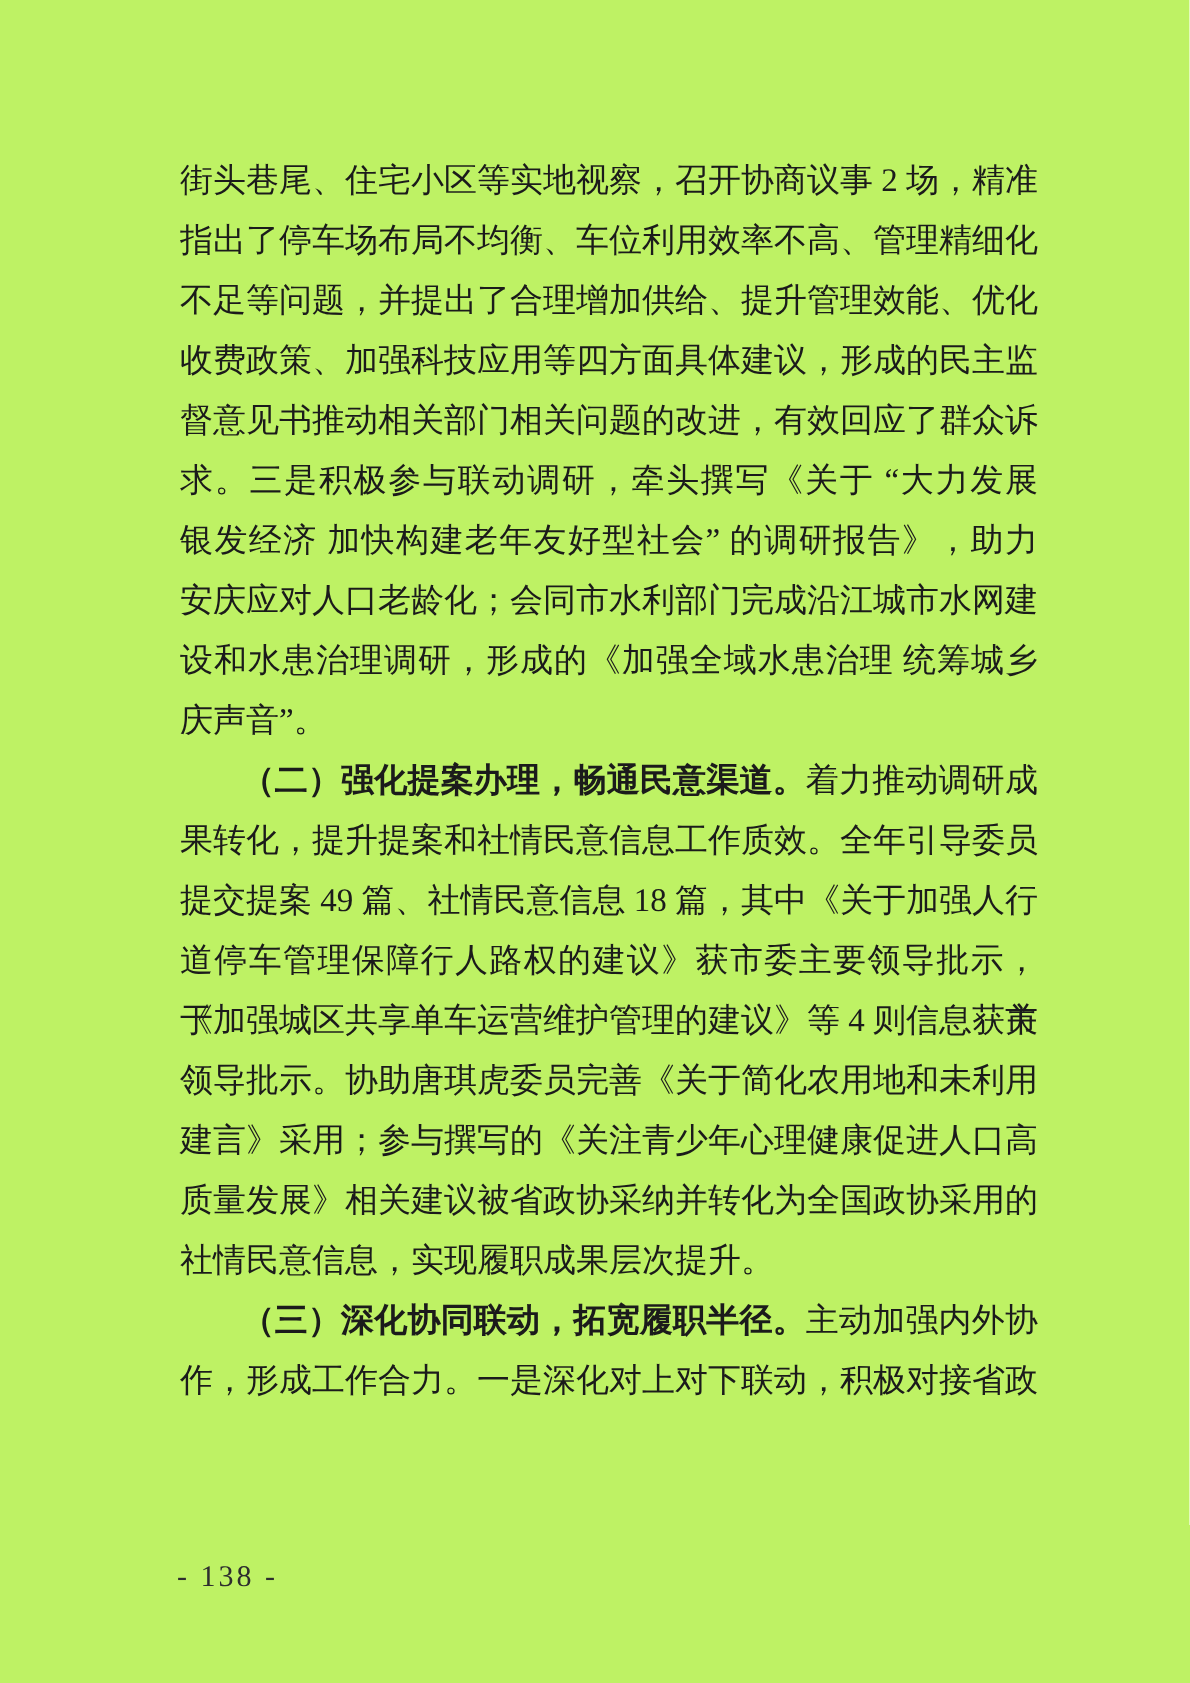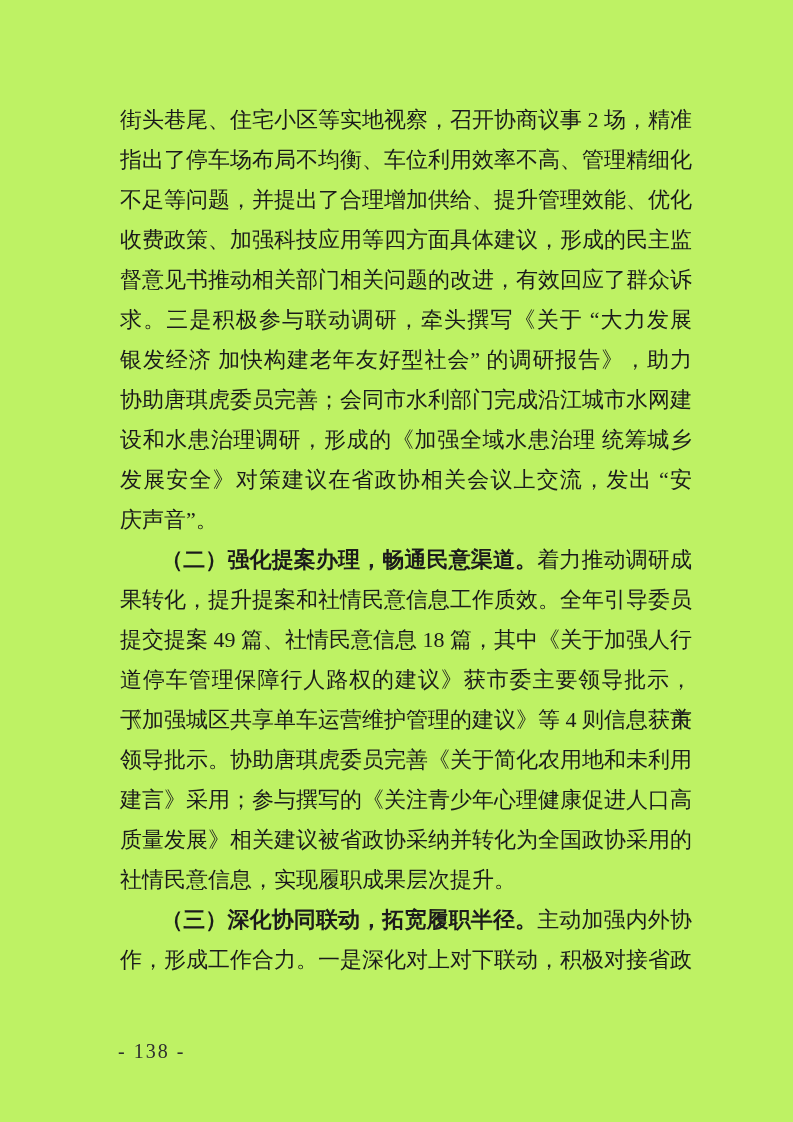--- a/index.html
+++ b/index.html
@@ -53,23 +53,22 @@
 
 <div class="page">
   <div class="text-block">
       <div class="line"><span>街头巷尾、住宅小区等实地视察，召开协商议事 2 场，精准</span></div>
       <div class="line"><span>指出了停车场布局不均衡、车位利用效率不高、管理精细化</span></div>
       <div class="line"><span>不足等问题，并提出了合理增加供给、提升管理效能、优化</span></div>
       <div class="line"><span>收费政策、加强科技应用等四方面具体建议，形成的民主监</span></div>
       <div class="line"><span>督意见书推动相关部门相关问题的改进，有效回应了群众诉</span></div>
       <div class="line"><span>求。三是积极参与联动调研，牵头撰写《关于 “大力发展</span></div>
       <div class="line"><span>银发经济 加快构建老年友好型社会” 的调研报告》，助力</span></div>
-      <div class="line"><span>协助唐琪虎委员完善；会同市水利部门完成沿江城市水网建</span></div>
+      <div class="line"><span>安庆应对人口老龄化；会同市水利部门完成沿江城市水网建</span></div>
       <div class="line"><span>设和水患治理调研，形成的《加强全域水患治理 统筹城乡</span></div>
-      <div class="line"><span>发展安全》对策建议在省政协相关会议上交流，发出 “安</span></div>
       <div class="line last"><span>庆声音”。</span></div>
       <div class="line indent"><span class="bold">（二）强化提案办理，畅通民意渠道。</span><span>着力推动调研成</span></div>
       <div class="line"><span>果转化，提升提案和社情民意信息工作质效。全年引导委员</span></div>
       <div class="line"><span>提交提案 49 篇、社情民意信息 18 篇，其中《关于加强人行</span></div>
       <div class="line"><span>道停车管理保障行人路权的建议》获市委主要领导批示，《关</span></div>
       <div class="line"><span>于加强城区共享单车运营维护管理的建议》等 4 则信息获市</span></div>
       <div class="line"><span>领导批示。协助唐琪虎委员完善《关于简化农用地和未利用</span></div>
       <div class="line"><span>建言》采用；参与撰写的《关注青少年心理健康促进人口高</span></div>
       <div class="line"><span>质量发展》相关建议被省政协采纳并转化为全国政协采用的</span></div>
       <div class="line last"><span>社情民意信息，实现履职成果层次提升。</span></div>

